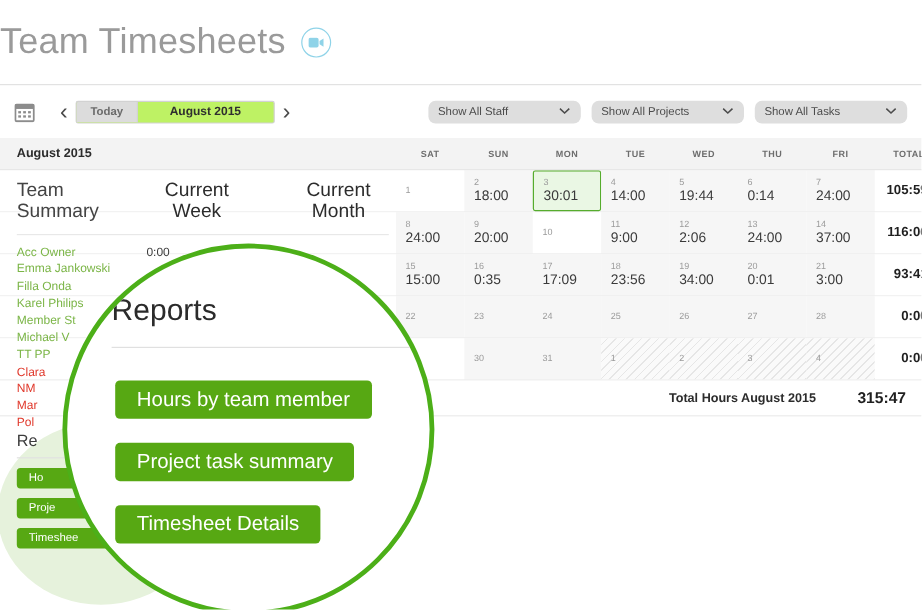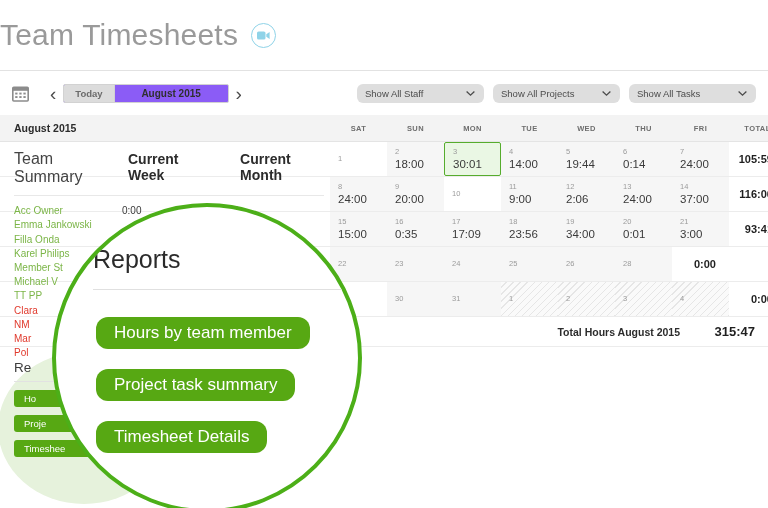--- a/index.html
+++ b/index.html
@@ -33,21 +33,21 @@
     display: flex; align-items: center; padding-left: 12px;
   }
   .cal-icon { width: 17px; height: 17px; margin-right: 14px; }
   .nav-arrow {
     font-size: 19px; color: #4a4a4a; font-weight: 300; line-height: 1;
     padding: 0 7px; user-select: none;
   }
   .date-group {
     display: flex; align-items: stretch; height: 19px;
     border: 1px solid #d2d2d2; border-radius: 2px; overflow: hidden;
-    background: #8b5cf6;
+    background: #bef264;
   }
   .btn-today {
     background: #dcdcdc; color: #6b6b6b; font-size: 9.5px; font-weight: 600;
     display: flex; align-items: center; justify-content: center;
     padding: 0 11px; border-right: 1px solid #d2d2d2;
   }
   .date-label {
     color: #2f2f2f; font-size: 10px; font-weight: 700;
     display: flex; align-items: center; justify-content: center;
     width: 113px;
@@ -115,21 +115,21 @@
   }
 
   
   .summary {
     position: absolute; left: 14px; top: 150px; width: 310px;
   }
   .summary-head { display: flex; align-items: baseline; padding-bottom: 9px;
     border-bottom: 1px solid #e8e8e8; }
   .summary-title { font-size: 16px; color: #444; font-weight: 400; }
   .summary-col {
-    font-size: 14px; font-weight: 700; color: #2c2c2c;
+    font-size: 16px; font-weight: 400; color: #2c2c2c; text-align: center;
   }
   .summary-col.c1 { margin-left: 20px; width: 86px; }
   .summary-col.c2 { width: 100px; margin-left: 40px; }
   .staff-list { padding-top: 6px; }
   .staff-row { display: flex; align-items: flex-end; height: 14.2px; }
   .staff-name { font-size: 10px; width: 108px; }
   .staff-name.green { color: #7bb547; }
   .staff-name.red { color: #e0392c; }
   .staff-week { font-size: 10px; color: #3a3a3a; width: 86px; }
   .staff-month { font-size: 10px; color: #3a3a3a; }
@@ -161,21 +161,21 @@
   .lens-inner { position: absolute; left: 0; top: 0; width: 310px; height: 310px; }
   .lens-title {
     position: absolute; left: 37px; top: 38px;
     font-size: 25px; color: #2b2b2b; font-weight: 400; text-align: center;
   }
   .lens-rule {
     position: absolute; left: 37px; top: 82px; width: 250px;
     border-top: 1px solid #e0e0e0;
   }
   .lens-btn {
-    position: absolute; left: 40px; height: 32px; border-radius: 12px;
+    position: absolute; left: 40px; height: 32px; border-radius: 4px;
     background: #57a813; color: #ffffff; font-size: 17px;
     display: flex; align-items: center; padding: 0 18px;
     white-space: nowrap;
   }
   .lens-btn.lb1 { top: 110px; }
   .lens-btn.lb2 { top: 162px; }
   .lens-btn.lb3 { top: 214px; }
 </style>
 </head>
 <body>
@@ -365,20 +365,24 @@
           </div>
           <div class="cell daycell">
             <div class="daynum">25</div>
             <div class="dayval"></div>
           </div>
           <div class="cell daycell">
             <div class="daynum">26</div>
             <div class="dayval"></div>
           </div>
           <div class="cell daycell">
+            <div class="daynum">27</div>
+            <div class="dayval"></div>
+          </div>
+          <div class="cell daycell">
             <div class="daynum">28</div>
             <div class="dayval"></div>
           </div>
           <div class="cell total-cell totalcell">0:00</div>
         </div>
         <div class="row week-row">
           <div class="cell label-cell leadcell"></div>
           <div class="cell daycell empty-bg">
             <div class="daynum"></div>
             <div class="dayval"></div>

